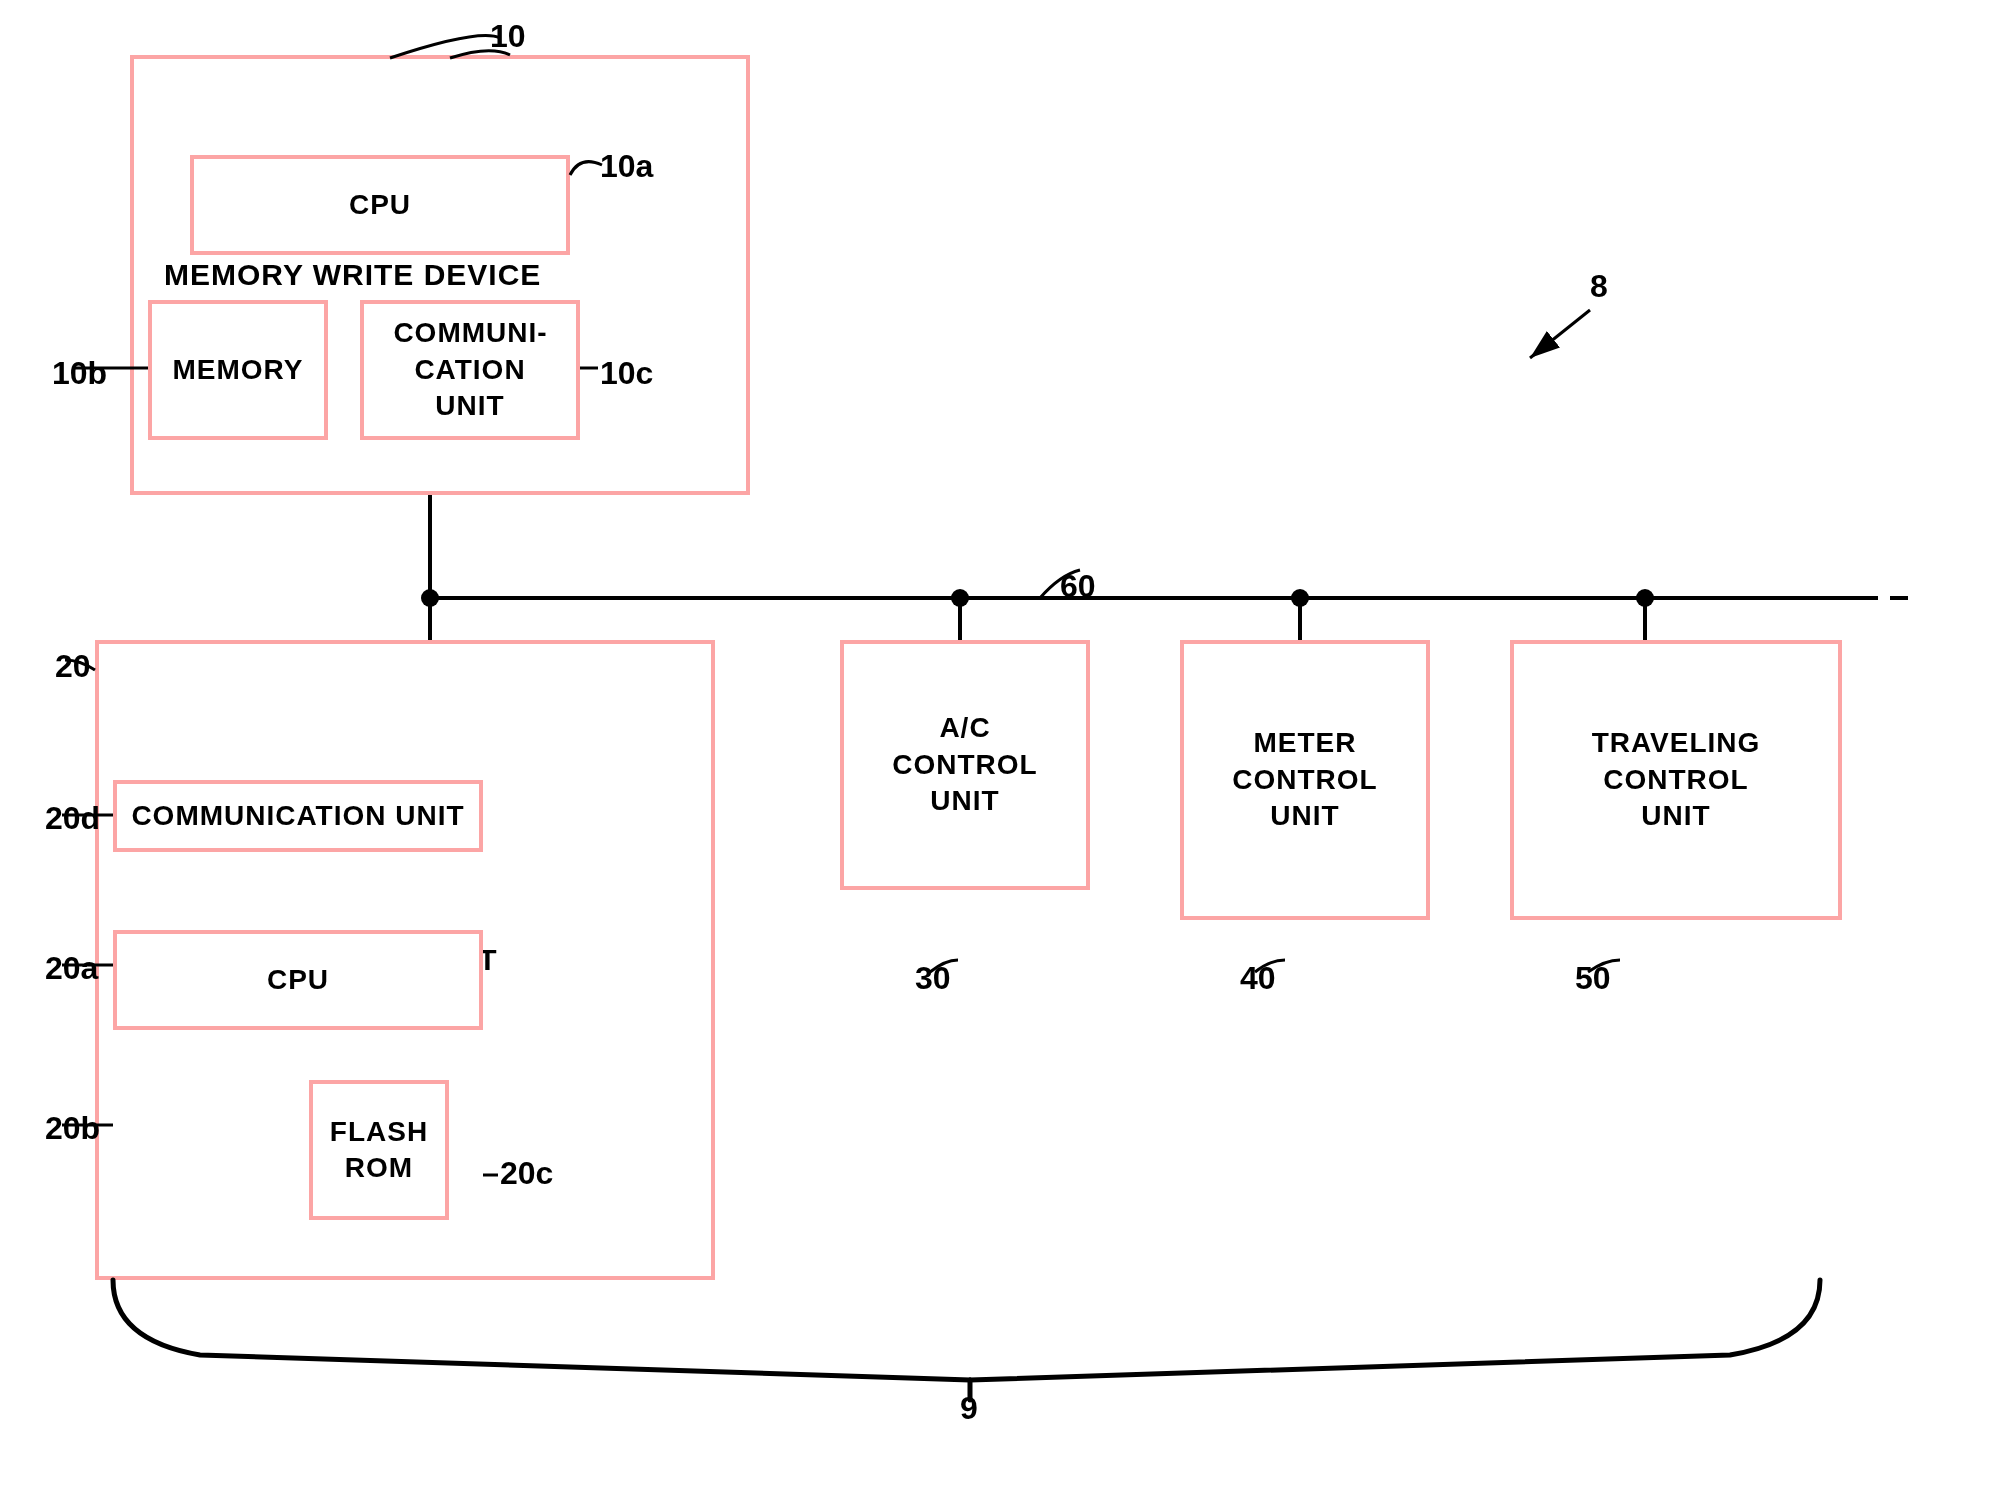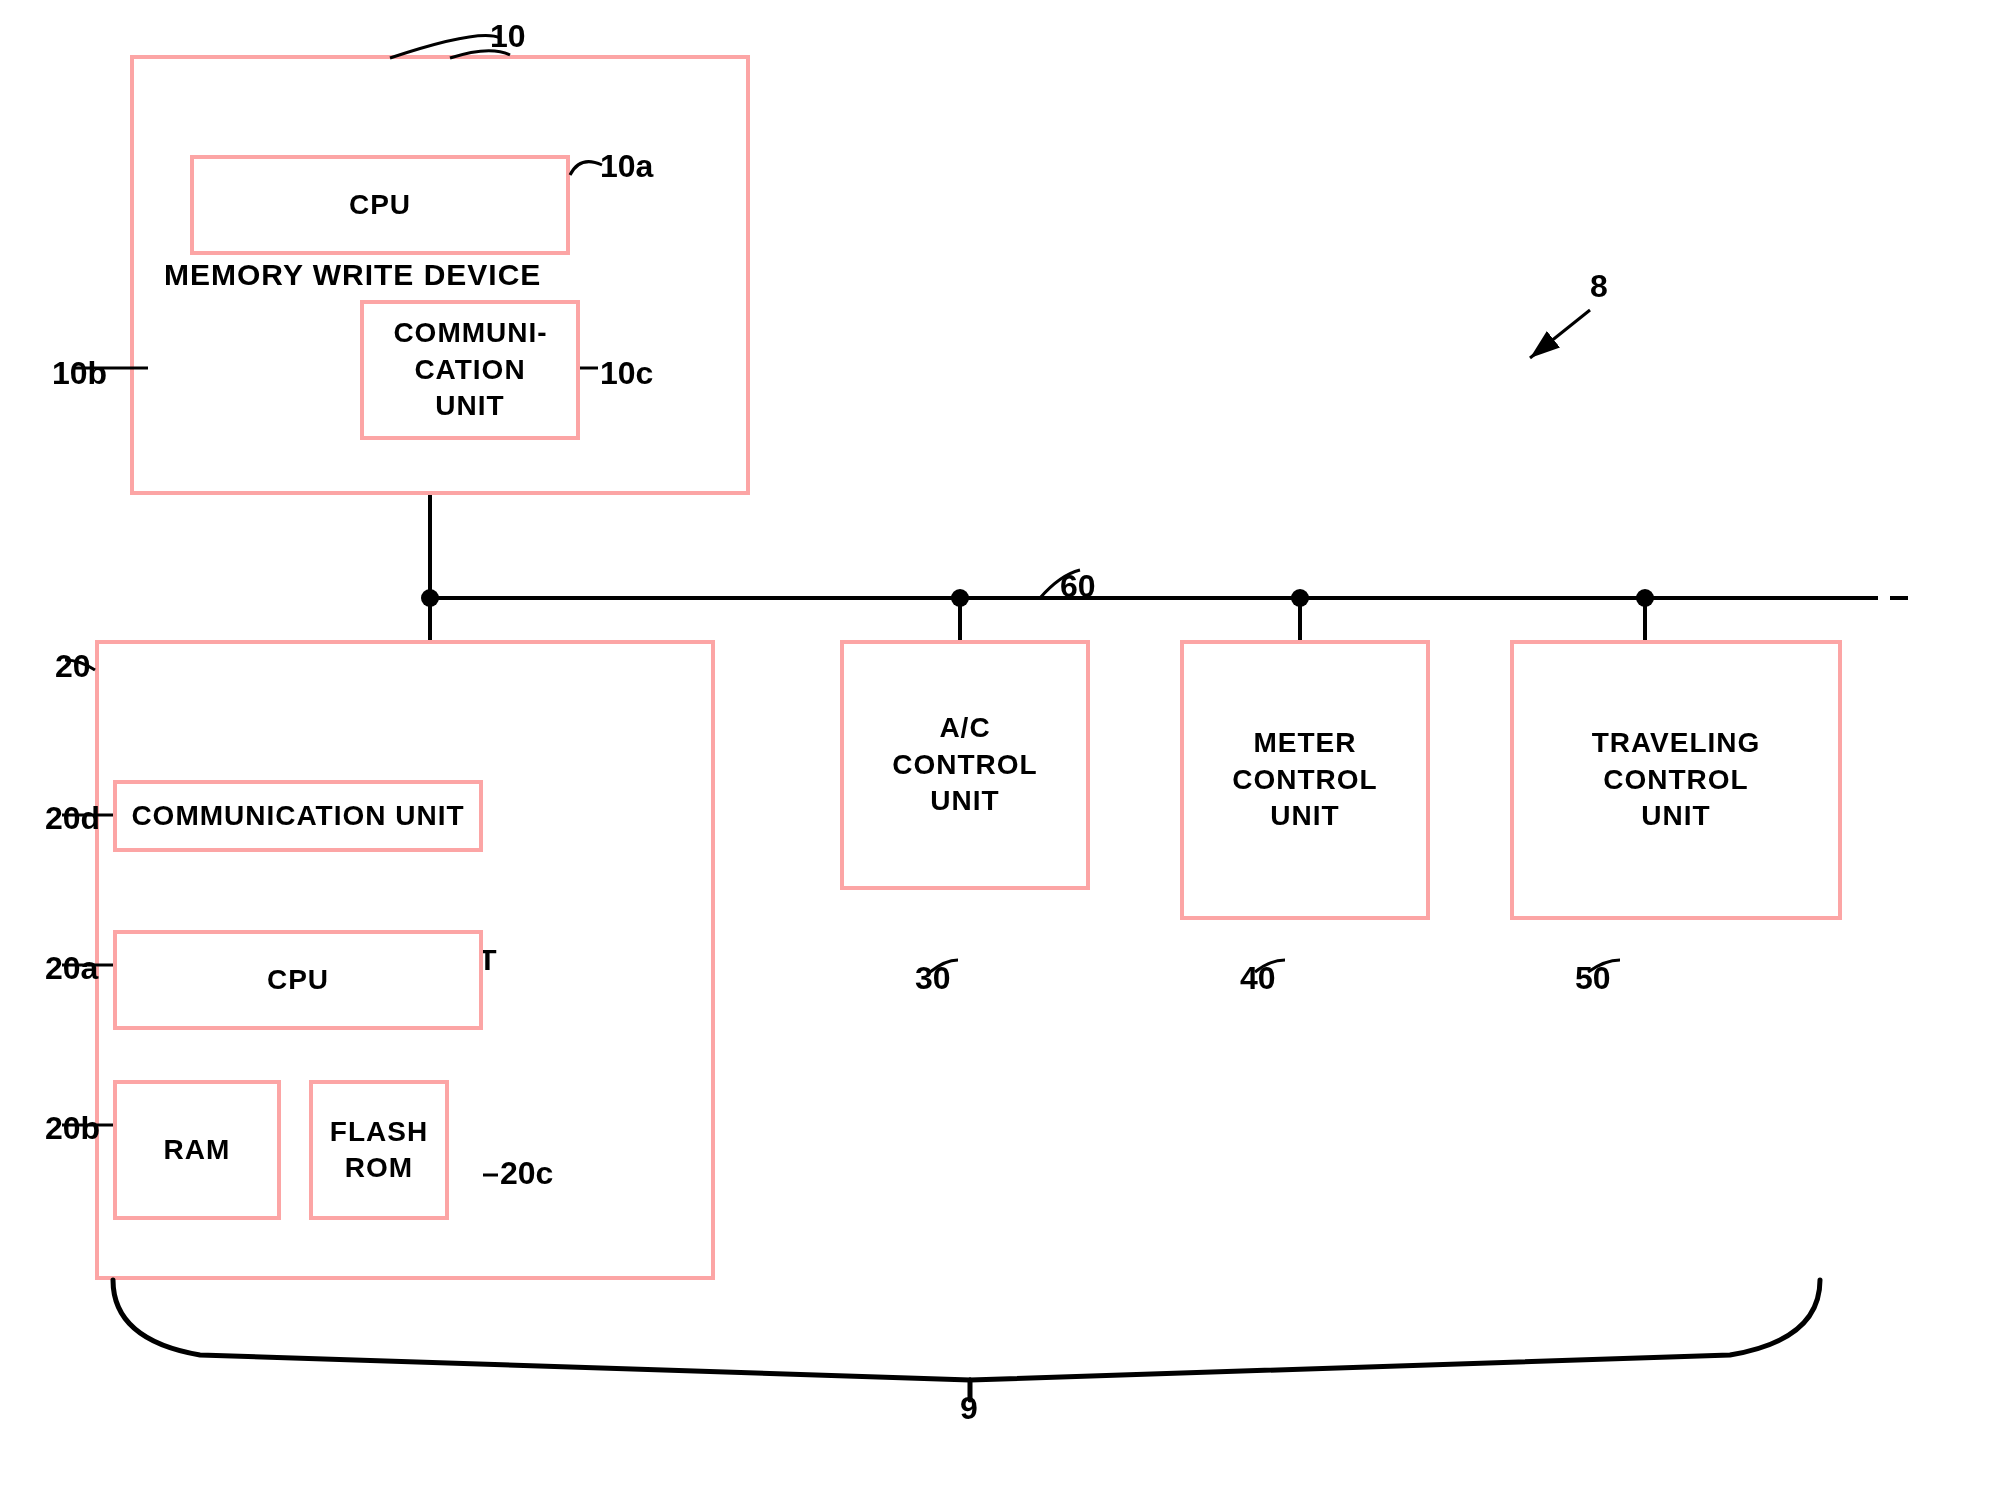--- a/index.html
+++ b/index.html
@@ -140,40 +140,40 @@
 <div class="diagram-container">
 
   <div class="box" id="mwd-outer">
     <div id="mwd-title">MEMORY WRITE DEVICE</div>
   </div>
 
   <div class="box" id="mwd-cpu">
     <span class="box-label">CPU</span>
   </div>
 
+  <div class="box" id="mwd-memory">
+    <span class="box-label">MEMORY</span>
+  </div>
 
   <div class="box" id="mwd-comm">
     <span class="box-label">COMMUNI­CATION<br>UNIT</span>
   </div>
 
   <div class="box" id="ecu-outer">
     <div id="ecu-title">ENGINE CONTROL UNIT</div>
   </div>
 
   <div class="box" id="ecu-comm">
     <span class="box-label">COMMUNICATION UNIT</span>
   </div>
 
   <div class="box" id="ecu-cpu">
     <span class="box-label">CPU</span>
   </div>
 
-  <div class="box" id="ecu-ram">
-    <span class="box-label">RAM</span>
-  </div>
 
   <div class="box" id="ecu-flash">
     <span class="box-label">FLASH<br>ROM</span>
   </div>
 
   <div class="box" id="ac-outer">
     <span class="box-label">A/C<br>CONTROL<br>UNIT</span>
   </div>
 
   <div class="box" id="meter-outer">

